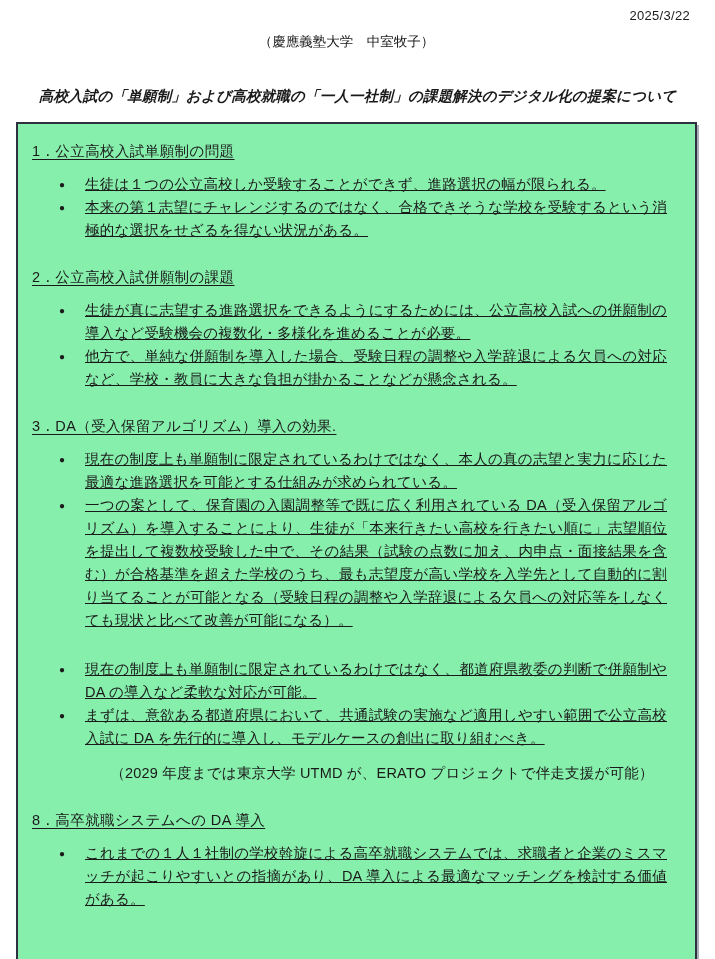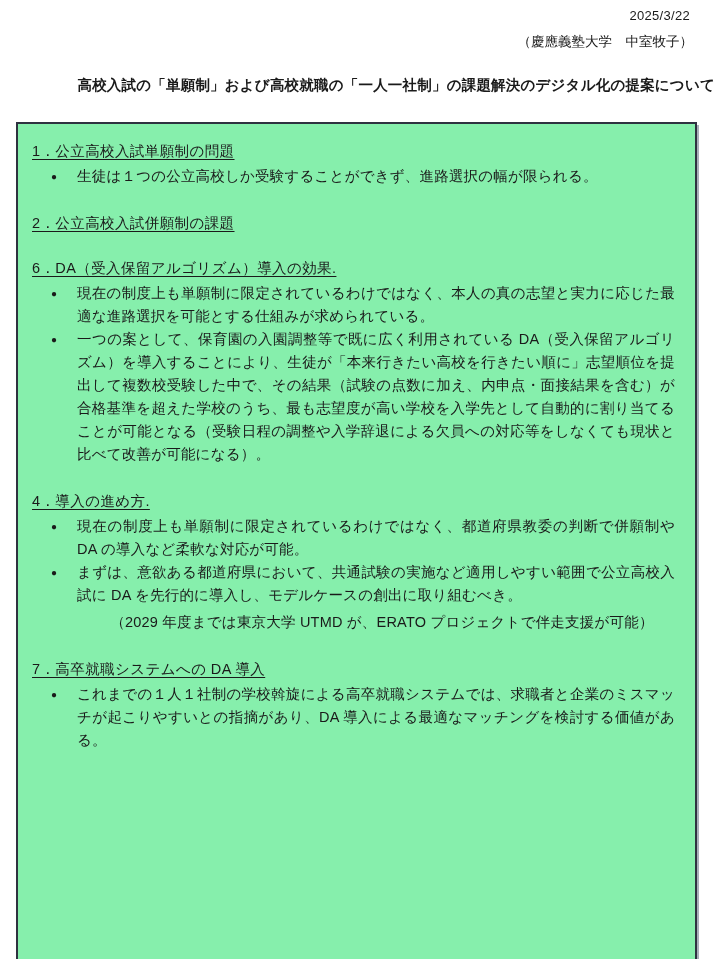--- a/index.html
+++ b/index.html
@@ -20,32 +20,33 @@
     padding-top: 8px;
   }
   .doc-date {
     text-align: right;
     padding-right: 25px;
     font-size: 13px;
     line-height: 16px;
     letter-spacing: 0.3px;
   }
   .doc-affiliation {
-    text-align: right;
+    text-align: center;
     padding-right: 22px;
     font-size: 13.5px;
     line-height: 17px;
     margin-top: 9px;
   }
   .doc-title {
-    text-align: right;
+    text-align: center;
     font-size: 14.5px;
     font-weight: bold;
-    margin-top: 26px;
+    margin-top: 37px;
     letter-spacing: 0.2px;
+    font-style: italic;
   }
   .content-box {
     position: absolute;
     left: 16px;
     top: 122px;
     width: 681px;
     height: 947px;
     box-sizing: border-box;
     border: 2px solid #2e3240;
     box-shadow: 2px 3px 0 rgba(100,110,130,0.55);
@@ -61,22 +62,23 @@
   .section-heading {
     font-size: 14.5px;
     font-weight: normal;
     margin: 0 0 3px 0;
     text-decoration: underline;
     text-underline-offset: 3px;
     letter-spacing: 0.4px;
   }
   ul.bullet-list {
     list-style: none;
-    margin: 4px;
+    margin: 12px;
     padding: 0 0 0 14px;
+    text-decoration: underline;
   }
   ul.bullet-list li {
     position: relative;
     padding-left: 27px;
     font-size: 14.5px;
     line-height: 23px;
     text-align: justify;
     letter-spacing: 0.2px;
   }
   ul.bullet-list li::before {
@@ -104,45 +106,49 @@
     <div class="doc-affiliation">（慶應義塾大学　中室牧子）</div>
     <div class="doc-title">高校入試の「単願制」および高校就職の「一人一社制」の課題解決のデジタル化の提案について</div>
   </div>
 
   <div class="content-box">
 
     <div class="section">
       <h2 class="section-heading">1．公立高校入試単願制の問題</h2>
       <ul class="bullet-list">
         <li>生徒は１つの公立高校しか受験することができず、進路選択の幅が限られる。</li>
+        <li>本来の第１志望にチャレンジするのではなく、合格できそうな学校を受験するという消極的な選択をせざるを得ない状況がある。</li>
       </ul>
     </div>
 
     <div class="section">
       <h2 class="section-heading">2．公立高校入試併願制の課題</h2>
+      <ul class="bullet-list">
+        <li>生徒が真に志望する進路選択をできるようにするためには、公立高校入試への併願制の導入など受験機会の複数化・多様化を進めることが必要。</li>
+        <li>他方で、単純な併願制を導入した場合、受験日程の調整や入学辞退による欠員への対応など、学校・教員に大きな負担が掛かることなどが懸念される。</li>
+      </ul>
     </div>
 
     <div class="section">
-      <h2 class="section-heading">6．DA（受入保留アルゴリズム）導入の効果.</h2>
+      <h2 class="section-heading">3．DA（受入保留アルゴリズム）導入の効果.</h2>
       <ul class="bullet-list">
         <li>現在の制度上も単願制に限定されているわけではなく、本人の真の志望と実力に応じた最適な進路選択を可能とする仕組みが求められている。</li>
         <li>一つの案として、保育園の入園調整等で既に広く利用されている DA（受入保留アルゴリズム）を導入することにより、生徒が「本来行きたい高校を行きたい順に」志望順位を提出して複数校受験した中で、その結果（試験の点数に加え、内申点・面接結果を含む）が合格基準を超えた学校のうち、最も志望度が高い学校を入学先として自動的に割り当てることが可能となる（受験日程の調整や入学辞退による欠員への対応等をしなくても現状と比べて改善が可能になる）。</li>
       </ul>
     </div>
 
     <div class="section">
-      <h2 class="section-heading">4．導入の進め方.</h2>
       <ul class="bullet-list">
         <li>現在の制度上も単願制に限定されているわけではなく、都道府県教委の判断で併願制や DA の導入など柔軟な対応が可能。</li>
         <li>まずは、意欲ある都道府県において、共通試験の実施など適用しやすい範囲で公立高校入試に DA を先行的に導入し、モデルケースの創出に取り組むべき。</li>
       </ul>
       <div class="section-note">（2029 年度までは東京大学 UTMD が、ERATO プロジェクトで伴走支援が可能）</div>
     </div>
 
     <div class="section">
-      <h2 class="section-heading">7．高卒就職システムへの DA 導入</h2>
+      <h2 class="section-heading">8．高卒就職システムへの DA 導入</h2>
       <ul class="bullet-list">
         <li>これまでの１人１社制の学校斡旋による高卒就職システムでは、求職者と企業のミスマッチが起こりやすいとの指摘があり、DA 導入による最適なマッチングを検討する価値がある。</li>
       </ul>
     </div>
 
   </div>
 </div>
 
 </body></html>

